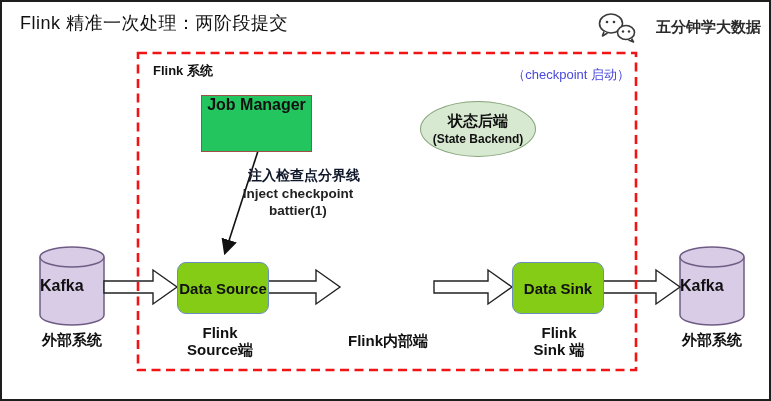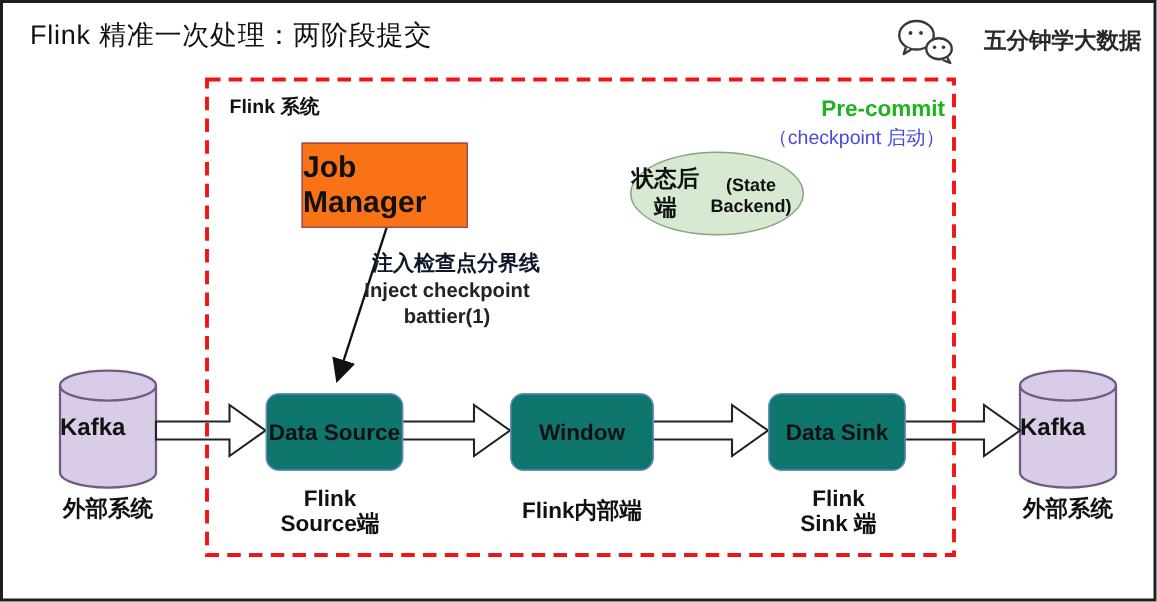--- a/index.html
+++ b/index.html
@@ -8,36 +8,36 @@
     border:2px solid #1e1e1e;overflow:hidden;
     font-family:"Liberation Sans","DejaVu Sans",sans-serif;color:#111;
   }
   .abs{position:absolute;}
   .title{left:18px;top:9px;font-size:18px;font-weight:normal;letter-spacing:.5px;}
   .brand{right:8px;top:10px;display:flex;align-items:center;gap:19px;}
   .brand-name{font-size:15px;font-weight:bold;color:#2a2a2a;}
   .overlay{left:0;top:0;width:771px;height:401px;z-index:1;}
   .htm{z-index:2;}
   .sys-label{left:151px;top:60px;font-size:13px;font-weight:bold;}
-  .job-box{left:199px;top:93px;width:109px;height:55px;background:#f97316;
-    border:1.5px solid #9e4f47;display:flex;align-items:center;justify-content:center;
-    font-size:20px;font-weight:bold;}
+  .job-box{left:199px;top:93px;width:109px;height:55px;background:#22c55e;
+    border:1.5px solid #9e4f47;display:flex;align-items:flex-start;justify-content:center;
+    font-size:16px;font-weight:bold;}
   .precommit{right:139px;top:62px;text-align:right;}
   .precommit-title{font-size:15px;font-weight:bold;color:#1db31d;}
   .precommit-sub{font-size:13px;font-weight:normal;color:#4848dd;margin-top:2px;}
   .ellipse{left:418px;top:99px;width:114px;height:54px;background:#d7e9d1;
-    border:1.5px solid #87a47c;border-radius:50%;display:flex;
+    border:1.5px solid #87a47c;border-radius:50%;display:flex;flex-direction:column;
     align-items:center;justify-content:center;text-align:center;}
   .sb-title{font-size:15px;font-weight:bold;}
   .sb-sub{font-size:12px;font-weight:bold;margin-top:1px;}
   .inject-cn{left:302px;top:165px;transform:translateX(-50%);font-size:14px;
     font-weight:bold;color:#0f172a;white-space:nowrap;}
   .inject-en{left:296px;top:183px;transform:translateX(-50%);text-align:center;
     font-size:13.5px;font-weight:600;color:#222;line-height:17px;white-space:nowrap;}
-  .node{background:#0f766e;border:1.5px solid #6c8ebf;border-radius:9px;
+  .node{background:#84cc16;border:1.5px solid #6c8ebf;border-radius:9px;
     display:flex;align-items:center;justify-content:center;font-size:15px;font-weight:bold;
     top:260px;height:50px;}
   .node-ds{left:175px;width:90px;}
   .node-w{left:338px;width:94px;}
   .node-sk{left:510px;width:90px;}
   .kafka-label{top:275px;width:64px;text-align:left;font-size:16px;font-weight:bold;}
   .kafka-left{left:38px;}
   .kafka-right{left:678px;}
   .caption{font-size:15px;font-weight:bold;text-align:center;transform:translateX(-50%);
     line-height:17px;white-space:nowrap;}
@@ -94,41 +94,37 @@
     <span class="brand-name">五分钟学大数据</span>
   </div>
 
   <div class="abs htm sys-label">Flink 系统</div>
 
   <div class="abs htm job-box">
     <span>Job Manager</span>
   </div>
 
   <div class="abs htm precommit">
-    <div class="precommit-title">Pre-commit</div>
     <div class="precommit-sub">（checkpoint 启动）</div>
   </div>
 
   <div class="abs htm ellipse">
     <div class="sb-title">状态后端</div>
     <div class="sb-sub">(State Backend)</div>
   </div>
 
   <div class="abs htm inject-cn">注入检查点分界线</div>
   <div class="abs htm inject-en">
     <div>Inject checkpoint</div>
     <div>battier(1)</div>
   </div>
 
   <div class="abs htm kafka-label kafka-left">Kafka</div>
   <div class="abs htm node node-ds">
     <span>Data Source</span>
-  </div>
-  <div class="abs htm node node-w">
-    <span>Window</span>
   </div>
   <div class="abs htm node node-sk">
     <span>Data Sink</span>
   </div>
   <div class="abs htm kafka-label kafka-right">Kafka</div>
 
   <div class="abs htm caption cap-ext-l">外部系统</div>
   <div class="abs htm caption cap-src">
     <div>Flink</div>
     <div>Source端</div>

